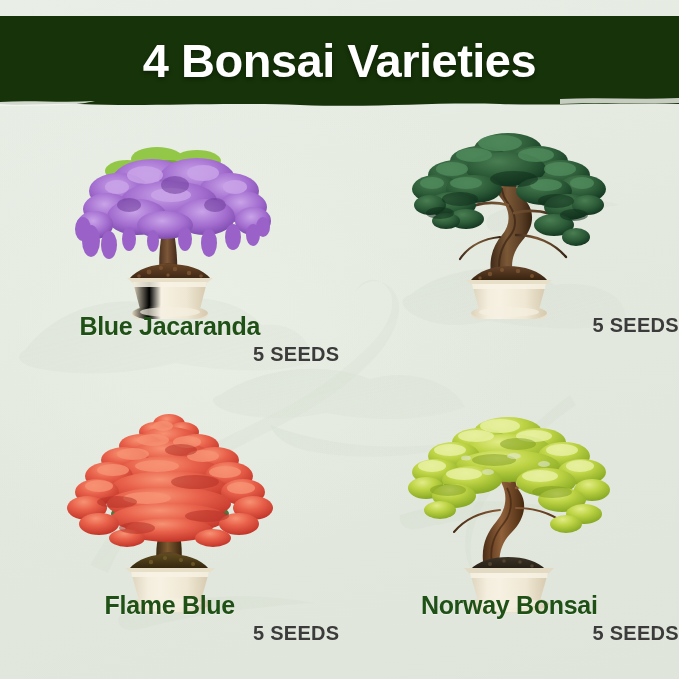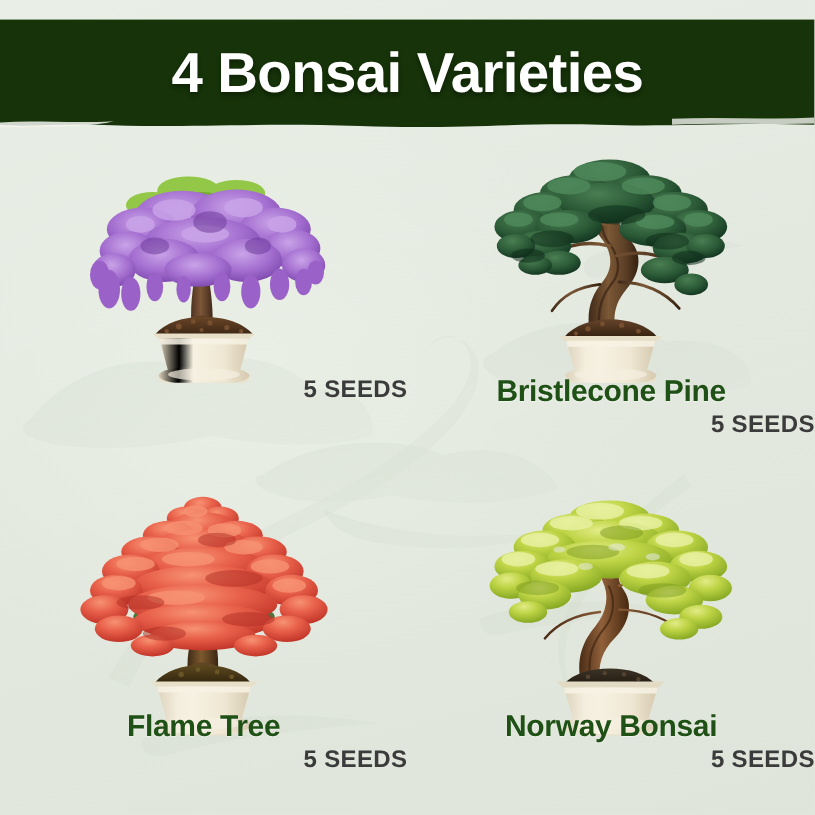--- a/index.html
+++ b/index.html
@@ -268,20 +268,21 @@
         <path d="M76 173 L150 173 L149 178 L77 178 Z" fill="#f7f2e4" opacity=".85"></path>
         <path d="M84 204 C84 204 95 207 113 207 C131 207 142 204 142 204
                  C142 204 134 201 113 201 C92 201 84 204 84 204 Z" fill="#e0d7bf"></path>
 
         <ellipse cx="113" cy="206" rx="38" ry="8" fill="#e9e1cb"></ellipse>
         <ellipse cx="113" cy="204" rx="38" ry="8" fill="url(#potg1)"></ellipse>
         <ellipse cx="113" cy="203" rx="30" ry="5" fill="#f5f0e1" opacity=".7"></ellipse>
       </svg>
 
       <div class="caption">
+        <div class="plant-name">Blue Jacaranda</div>
         <div class="seed-count">5 SEEDS</div>
       </div>
     </div>
 
     <div class="cell row1">
       <svg class="plant-art" width="226" height="210" viewBox="0 0 226 210">
         <defs>
           <radialGradient id="pf1" cx="40%" cy="28%" r="75%">
             <stop offset="0%" stop-color="#4a7e52"></stop>
             <stop offset="55%" stop-color="#2d5c38"></stop>
@@ -369,21 +370,20 @@
         <path d="M76 175 L150 175 L142 204 L84 204 Z" fill="url(#potg2)"></path>
         <path d="M76 175 L150 175 L149 180 L77 180 Z" fill="#f7f2e4" opacity=".85"></path>
         <path d="M84 204 C84 204 95 207 113 207 C131 207 142 204 142 204
                  C142 204 134 201 113 201 C92 201 84 204 84 204 Z" fill="#e0d7bf"></path>
         <ellipse cx="113" cy="206" rx="38" ry="8" fill="#e9e1cb"></ellipse>
         <ellipse cx="113" cy="204" rx="38" ry="8" fill="url(#potg2)"></ellipse>
         <ellipse cx="113" cy="203" rx="30" ry="5" fill="#f5f0e1" opacity=".7"></ellipse>
       </svg>
 
       <div class="caption">
-        <div class="plant-name">Bristlecone Pine</div>
         <div class="seed-count">5 SEEDS</div>
       </div>
     </div>
 
     <div class="cell row2">
       <svg class="plant-art" width="226" height="215" viewBox="0 0 226 215">
         <defs>
           <radialGradient id="ff1" cx="42%" cy="25%" r="75%">
             <stop offset="0%" stop-color="#f79272"></stop>
             <stop offset="45%" stop-color="#e8604a"></stop>
@@ -480,21 +480,21 @@
         <path d="M74 174 L152 174 L143 206 L83 206 Z" fill="url(#potg3)"></path>
         <path d="M74 174 L152 174 L151 179 L75 179 Z" fill="#f7f2e4" opacity=".85"></path>
         <path d="M83 206 C83 206 94 209 113 209 C132 209 143 206 143 206
                  C143 206 134 203 113 203 C92 203 83 206 83 206 Z" fill="#e0d7bf"></path>
         <ellipse cx="113" cy="208" rx="40" ry="8" fill="#e9e1cb"></ellipse>
         <ellipse cx="113" cy="206" rx="40" ry="8" fill="url(#potg3)"></ellipse>
         <ellipse cx="113" cy="205" rx="31" ry="5" fill="#f5f0e1" opacity=".7"></ellipse>
       </svg>
 
       <div class="caption">
-        <div class="plant-name">Flame Tree</div>
+        <div class="plant-name">Flame Blue</div>
         <div class="seed-count">5 SEEDS</div>
       </div>
     </div>
 
     <div class="cell row2">
       <svg class="plant-art" width="226" height="215" viewBox="0 0 226 215">
         <defs>
           <radialGradient id="nf1" cx="40%" cy="25%" r="75%">
             <stop offset="0%" stop-color="#e2ec86"></stop>
             <stop offset="45%" stop-color="#bdd344"></stop>

